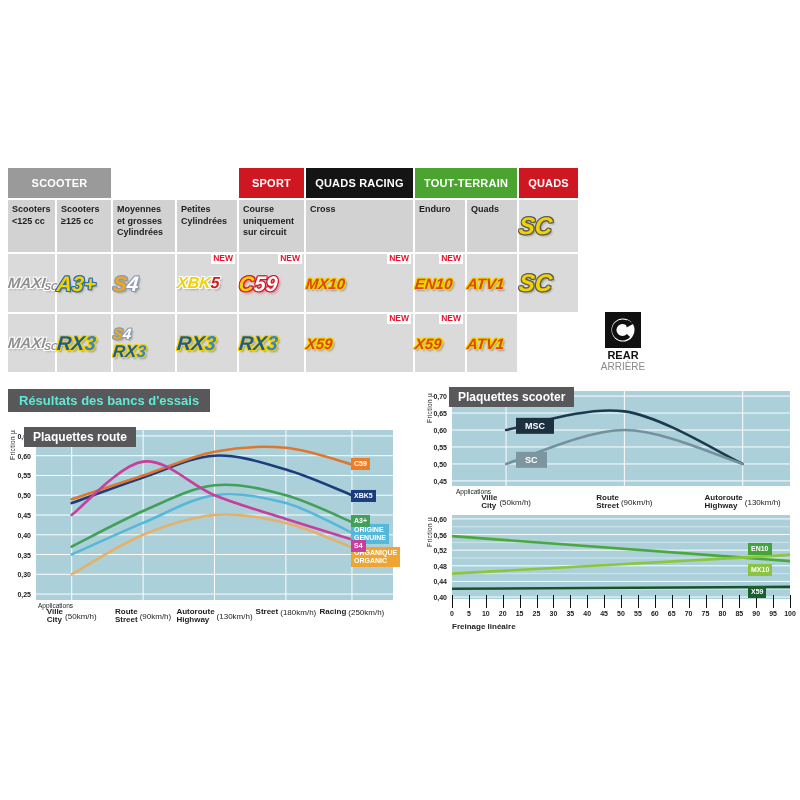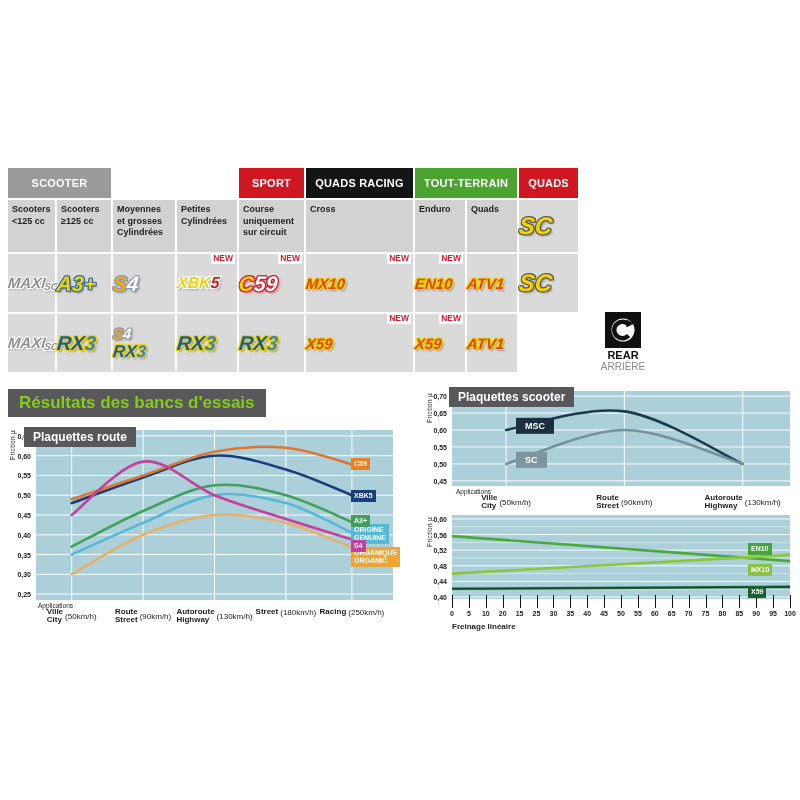--- a/index.html
+++ b/index.html
@@ -54,22 +54,22 @@
 
   
   .sidetag{position:absolute;width:56px;text-align:center;}
   #front-tag{left:595px;top:252px;}
   #rear-tag{left:595px;top:312px;}
   .disc{width:36px;height:36px;margin:0 auto;}
   .tag-en{font-weight:bold;font-size:11px;color:#111;margin-top:1px;}
   .tag-fr{font-size:10px;color:#8a8a8a;}
 
   
-  #results-heading{position:absolute;left:8px;top:389px;background:#58585a;color:#84cc16;
-    font-weight:bold;font-size:17px;padding:4px 11px;}
+  #results-heading{position:absolute;left:8px;top:389px;background:#58585a;color:#5eead4;
+    font-weight:bold;font-size:13px;padding:4px 11px;}
 
   
   .chart{position:absolute;}
   #chart-route{left:8px;top:424px;width:392px;height:205px;}
   #chart-scooter{left:425px;top:385px;width:372px;height:124px;}
   #chart-terrain{left:425px;top:509px;width:372px;height:128px;}
   .plot{position:absolute;background:#abd0da;}
   #chart-route .plot{left:28px;top:6px;width:357px;height:170px;}
   #chart-scooter .plot{left:27px;top:6px;width:338px;height:95px;}
   #chart-terrain .plot{left:27px;top:6px;width:338px;height:84px;}

